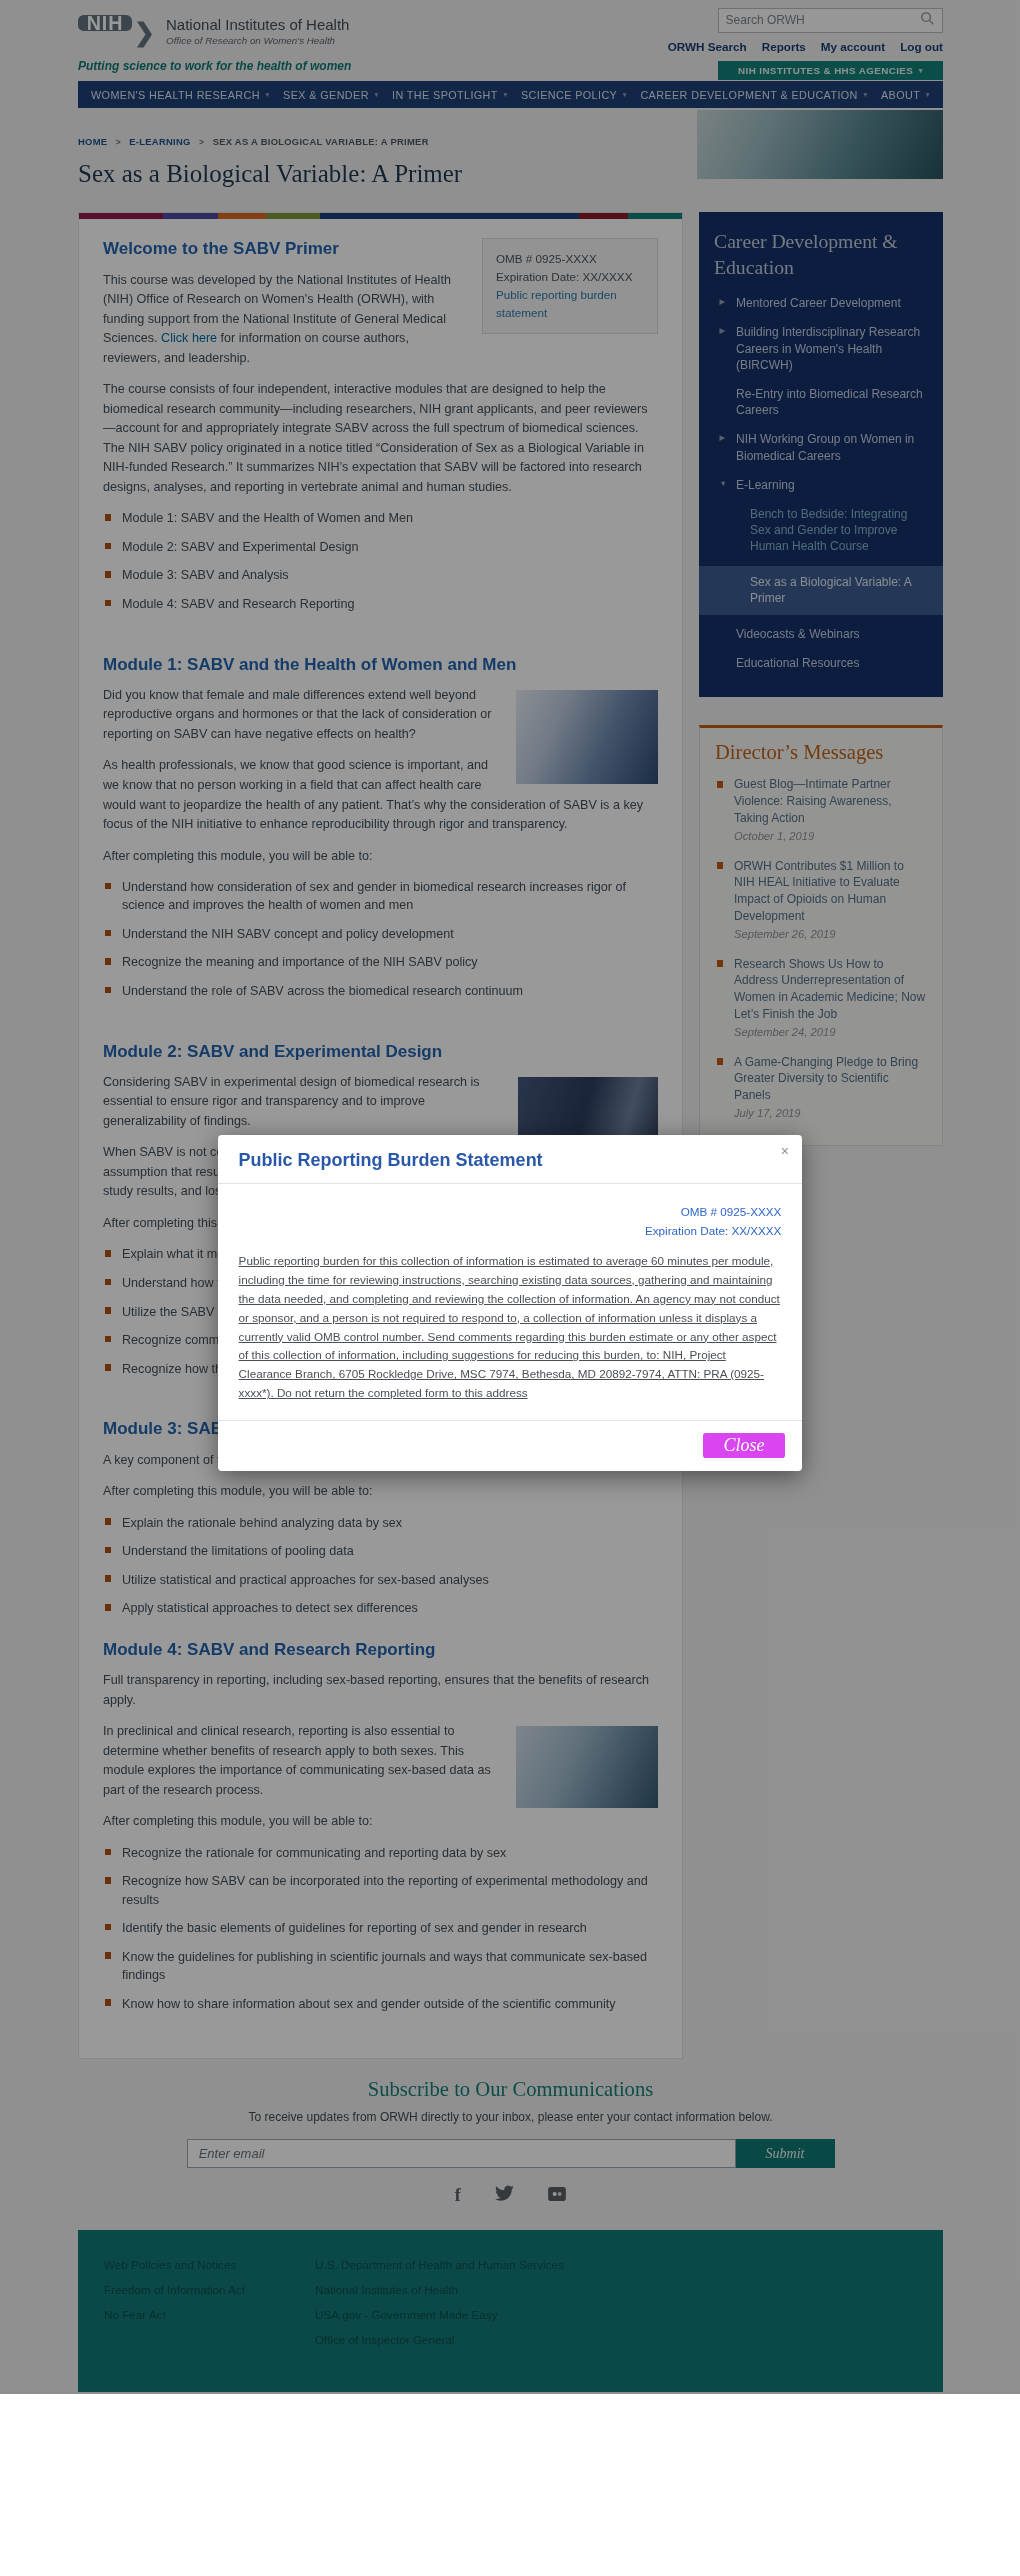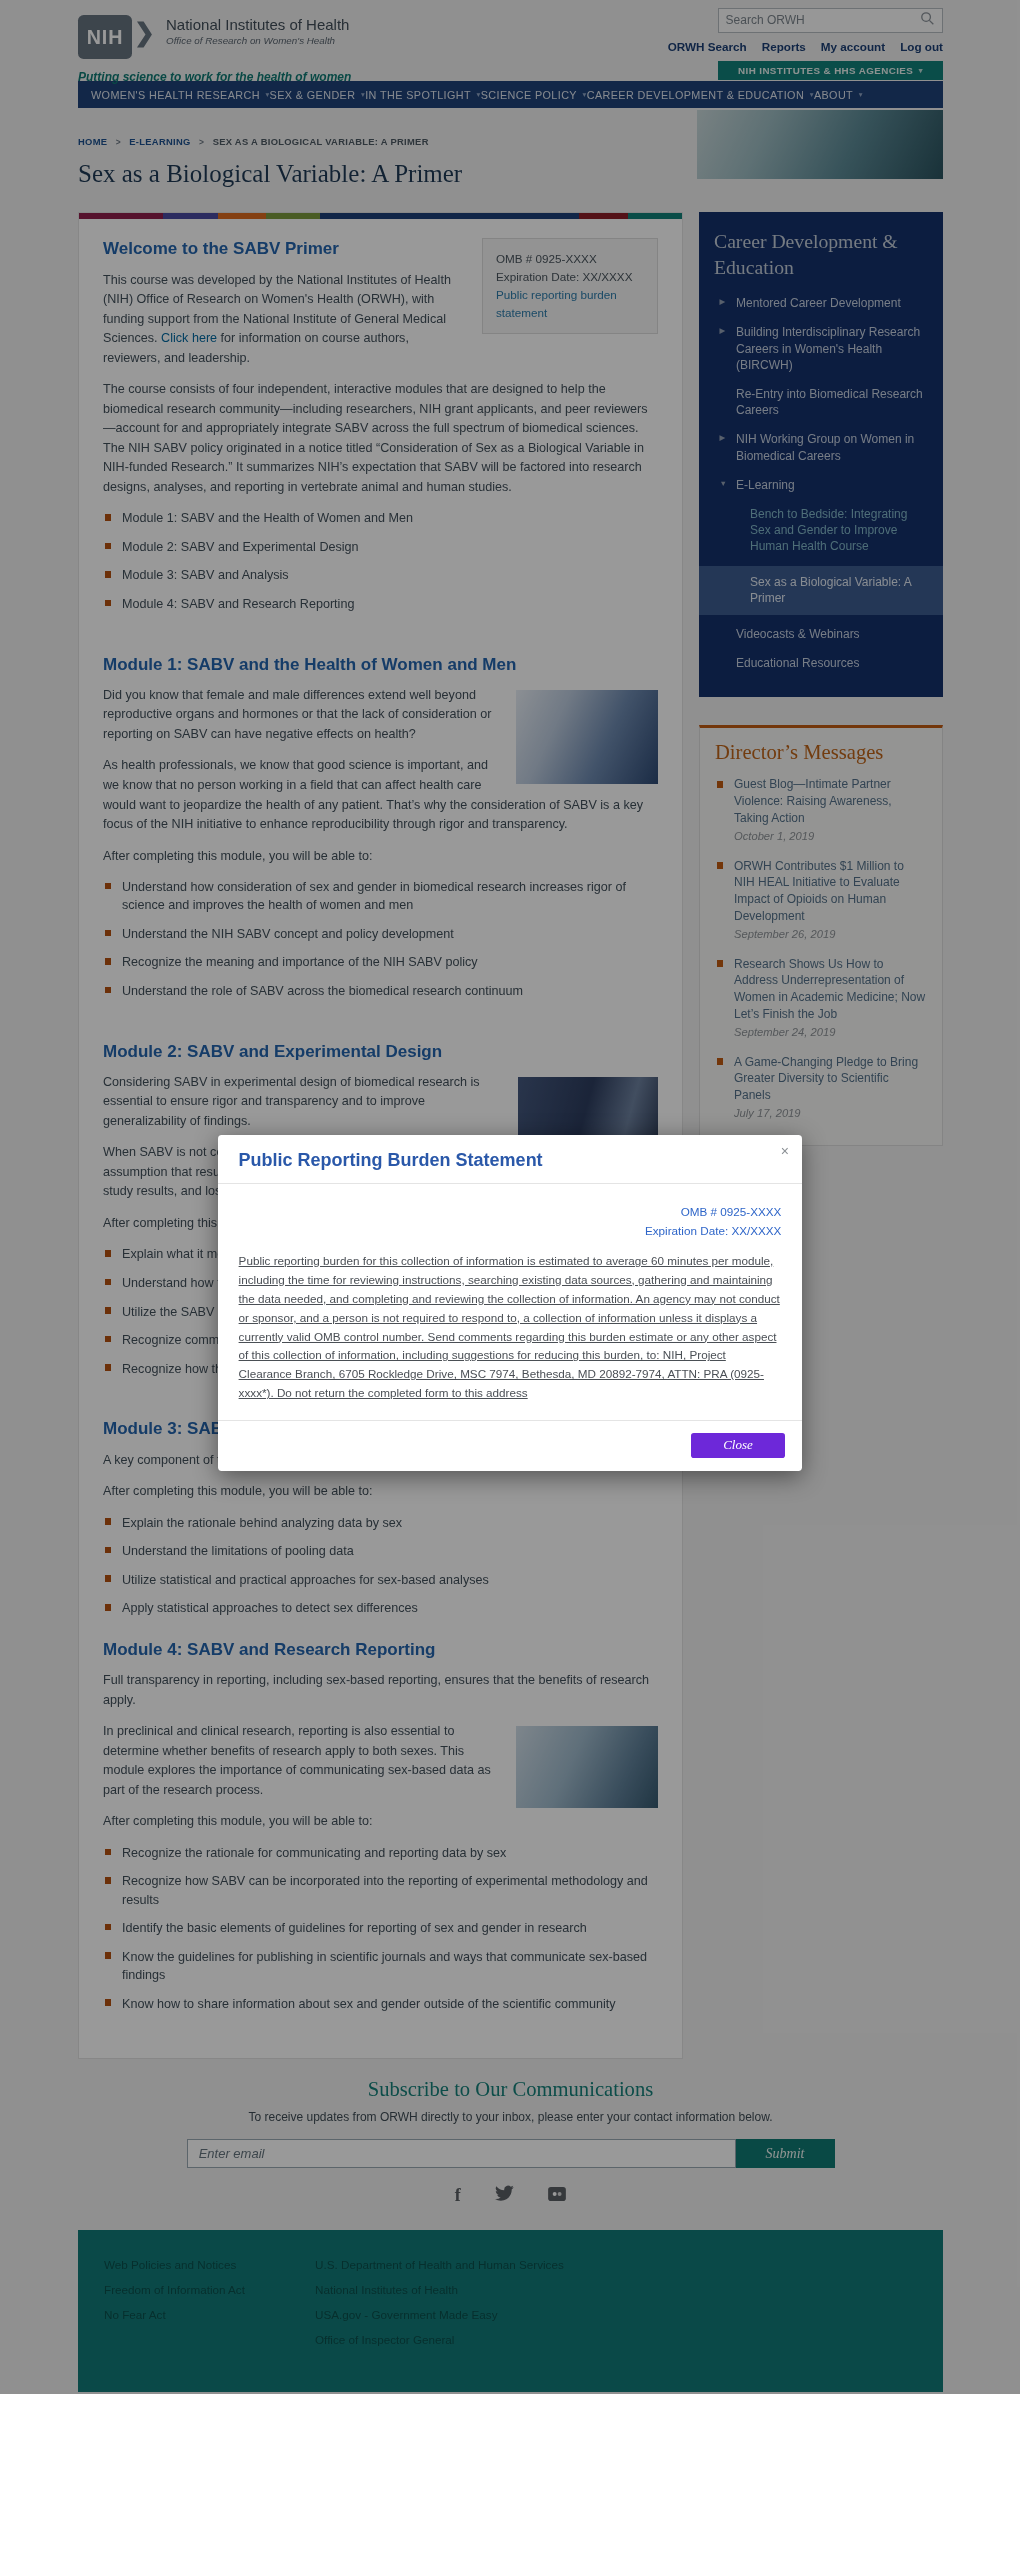--- a/index.html
+++ b/index.html
@@ -5,21 +5,21 @@
   * { box-sizing: border-box; margin: 0; padding: 0; }
   html,body { width:1021px; background:#fff; }
   body { height:2576px; position:relative; font-family:"Liberation Sans", sans-serif; }
 
   .page { position:relative; background:#f1f1f1; padding-bottom:1.9px; }
   .container { width:865px; margin:0 auto; position:relative; }
 
   
   .site-header { padding-top:15px; height:81px; position:relative; }
   .logo-row { display:flex; align-items:flex-start; }
-  .nih-mark { width:54px; height:44px; background:#66737f; border-radius:5.6px; color:#fff;
+  .nih-mark { width:54px; height:16px; background:#66737f; border-radius:5.6px; color:#fff;
               font-weight:bold; font-size:19.7px; display:flex; align-items:center; justify-content:center;
               letter-spacing:0.9px; flex:0 0 auto; }
   .nih-chev { color:#66737f; font-size:25px; font-weight:bold; margin:0.9px 0 0 1.9px; line-height:32px; }
   .logo-text { margin-left:11.2px; padding-top:0.9px; }
   .logo-title { font-size:15px; color:#414e59; }
   .logo-subtitle { font-style:italic; font-size:9.8px; color:#5b6671; margin-top:1.9px; }
   .tagline { font-style:italic; font-weight:bold; color:#0f7a74; font-size:12px; margin-top:11.2px; }
 
   .header-right { position:absolute; right:0; top:7.5px; width:225px; }
   .search-box { display:flex; align-items:center; border:0.9px solid #b6bcc2; background:#fcfcfc;
@@ -29,21 +29,21 @@
   .header-links { margin-top:7.5px; display:flex; gap:15px; justify-content:flex-end;
                   font-size:11.7px; font-weight:bold; }
   .header-links a { color:#1c3f75; text-decoration:none; white-space:nowrap; }
   .agencies-btn { margin-top:7.5px; background:#12807a; color:#e9f3f1; font-size:9.8px; font-weight:bold;
                   height:19.7px; display:flex; align-items:center; justify-content:center; gap:5.6px;
                   letter-spacing:0.4px; cursor:pointer; }
   .agencies-btn .caret { font-size:7.5px; color:#bcdbd8; }
 
   
   .main-nav { display:flex; background:#1e4178; height:27px; align-items:center;
-              padding:0 13px; }
+              justify-content:space-between; padding:0 13px; }
   .nav-item { color:#dfe5ee; font-size:10.8px; letter-spacing:0.4px; display:flex; gap:5.6px;
               align-items:center; cursor:pointer; white-space:nowrap; }
   .nav-item .caret { color:#8fa3c4; font-size:7.5px; }
 
   
   .hero-photo { position:absolute; right:0; top:110px; width:246px; height:69px;
                 background:linear-gradient(115deg,#c9d8da 0%,#9dbcc2 28%,#5c8a96 62%,#2a535f 100%); }
   .crumb-title { margin-top:28px; position:relative; z-index:1; }
   .breadcrumb { font-size:9.4px; font-weight:bold; letter-spacing:0.3px; display:flex; gap:8.4px; align-items:center; }
   .breadcrumb a { color:#1d518f; text-decoration:none; }
@@ -136,22 +136,22 @@
   
   .dim-overlay { position:absolute; inset:0; background:rgba(0,0,0,0.40); z-index:5; }
   .modal { position:absolute; left:218px; top:1135px; width:584px; background:#fff; border-radius:3.7px;
            z-index:10; box-shadow:0 5.6px 24px rgba(0,0,0,.45); }
   .modal-header { padding:15px 20.6px 12px; border-bottom:0.9px solid #e4e4e4; position:relative; }
   .modal-title { color:#2a58a9; font-size:18px; font-weight:bold; }
   .modal-close { position:absolute; right:13px; top:8.4px; color:#8a8f94; font-size:14px; cursor:pointer; }
   .modal-omb { text-align:right; padding:19px 20.6px 1.9px; color:#2f66c9; font-size:11.7px; line-height:1.6; }
   .modal-body { padding:9.4px 20.6px 17px; font-size:11.7px; color:#4a4f55; line-height:1.62;text-decoration:underline; }
   .modal-footer { border-top:0.9px solid #e4e4e4; padding:11.2px 17px 13px; display:flex; justify-content:flex-end; }
-  .modal-footer button { background:#6d28d9; color:#fff; border:none; border-radius:2.8px; width:94px; height:25px;
-                         font-style:italic; font-family:"Liberation Serif", serif; font-size:13px; cursor:pointer; }
+  .modal-footer button { background:#d946ef; color:#fff; border:none; border-radius:2.8px; width:82px; height:25px;
+                         font-style:italic; font-family:"Liberation Serif", serif; font-size:18px; cursor:pointer; }
 </style>
 </head>
 <body>
 
 <div class="page">
   <div class="container">
 
     <div class="site-header">
       <div class="logo-row">
         <div class="nih-mark">NIH</div>

